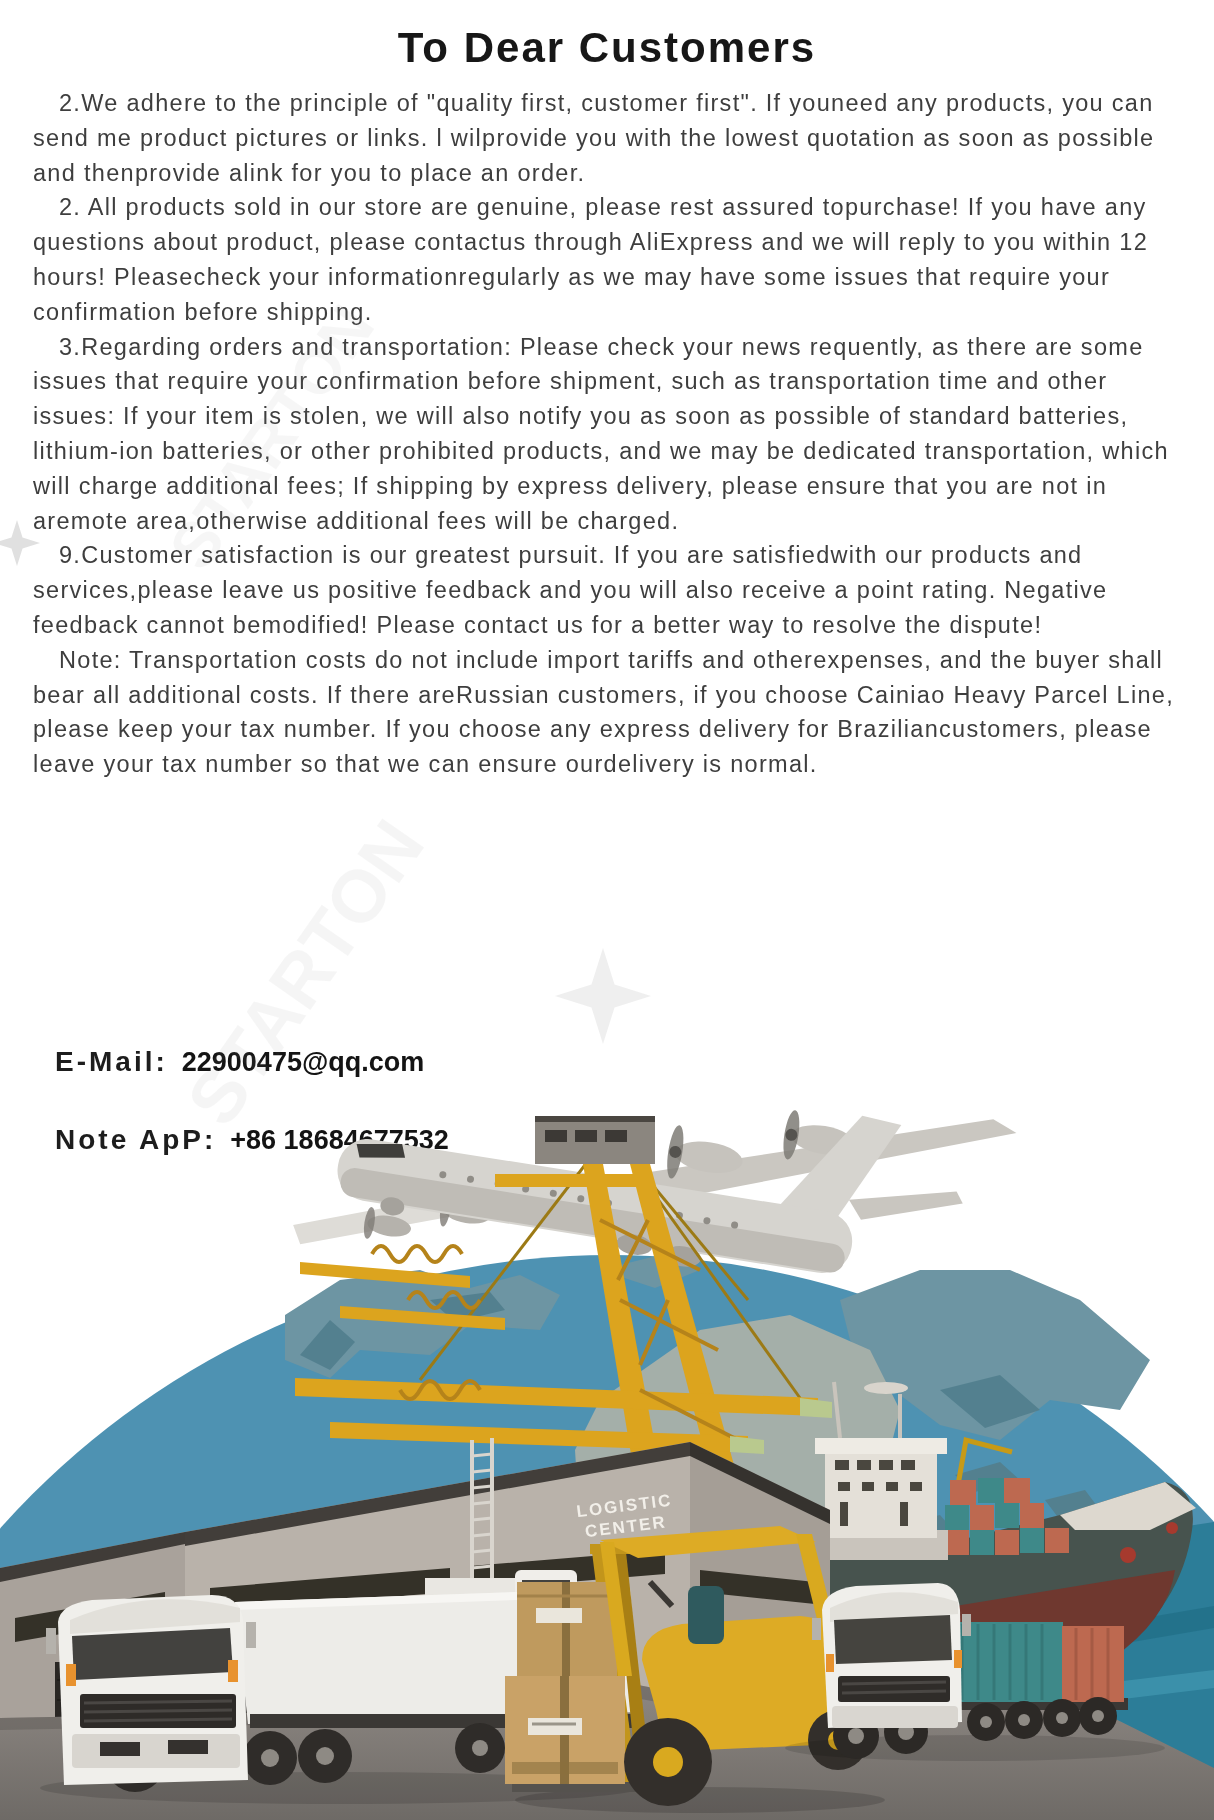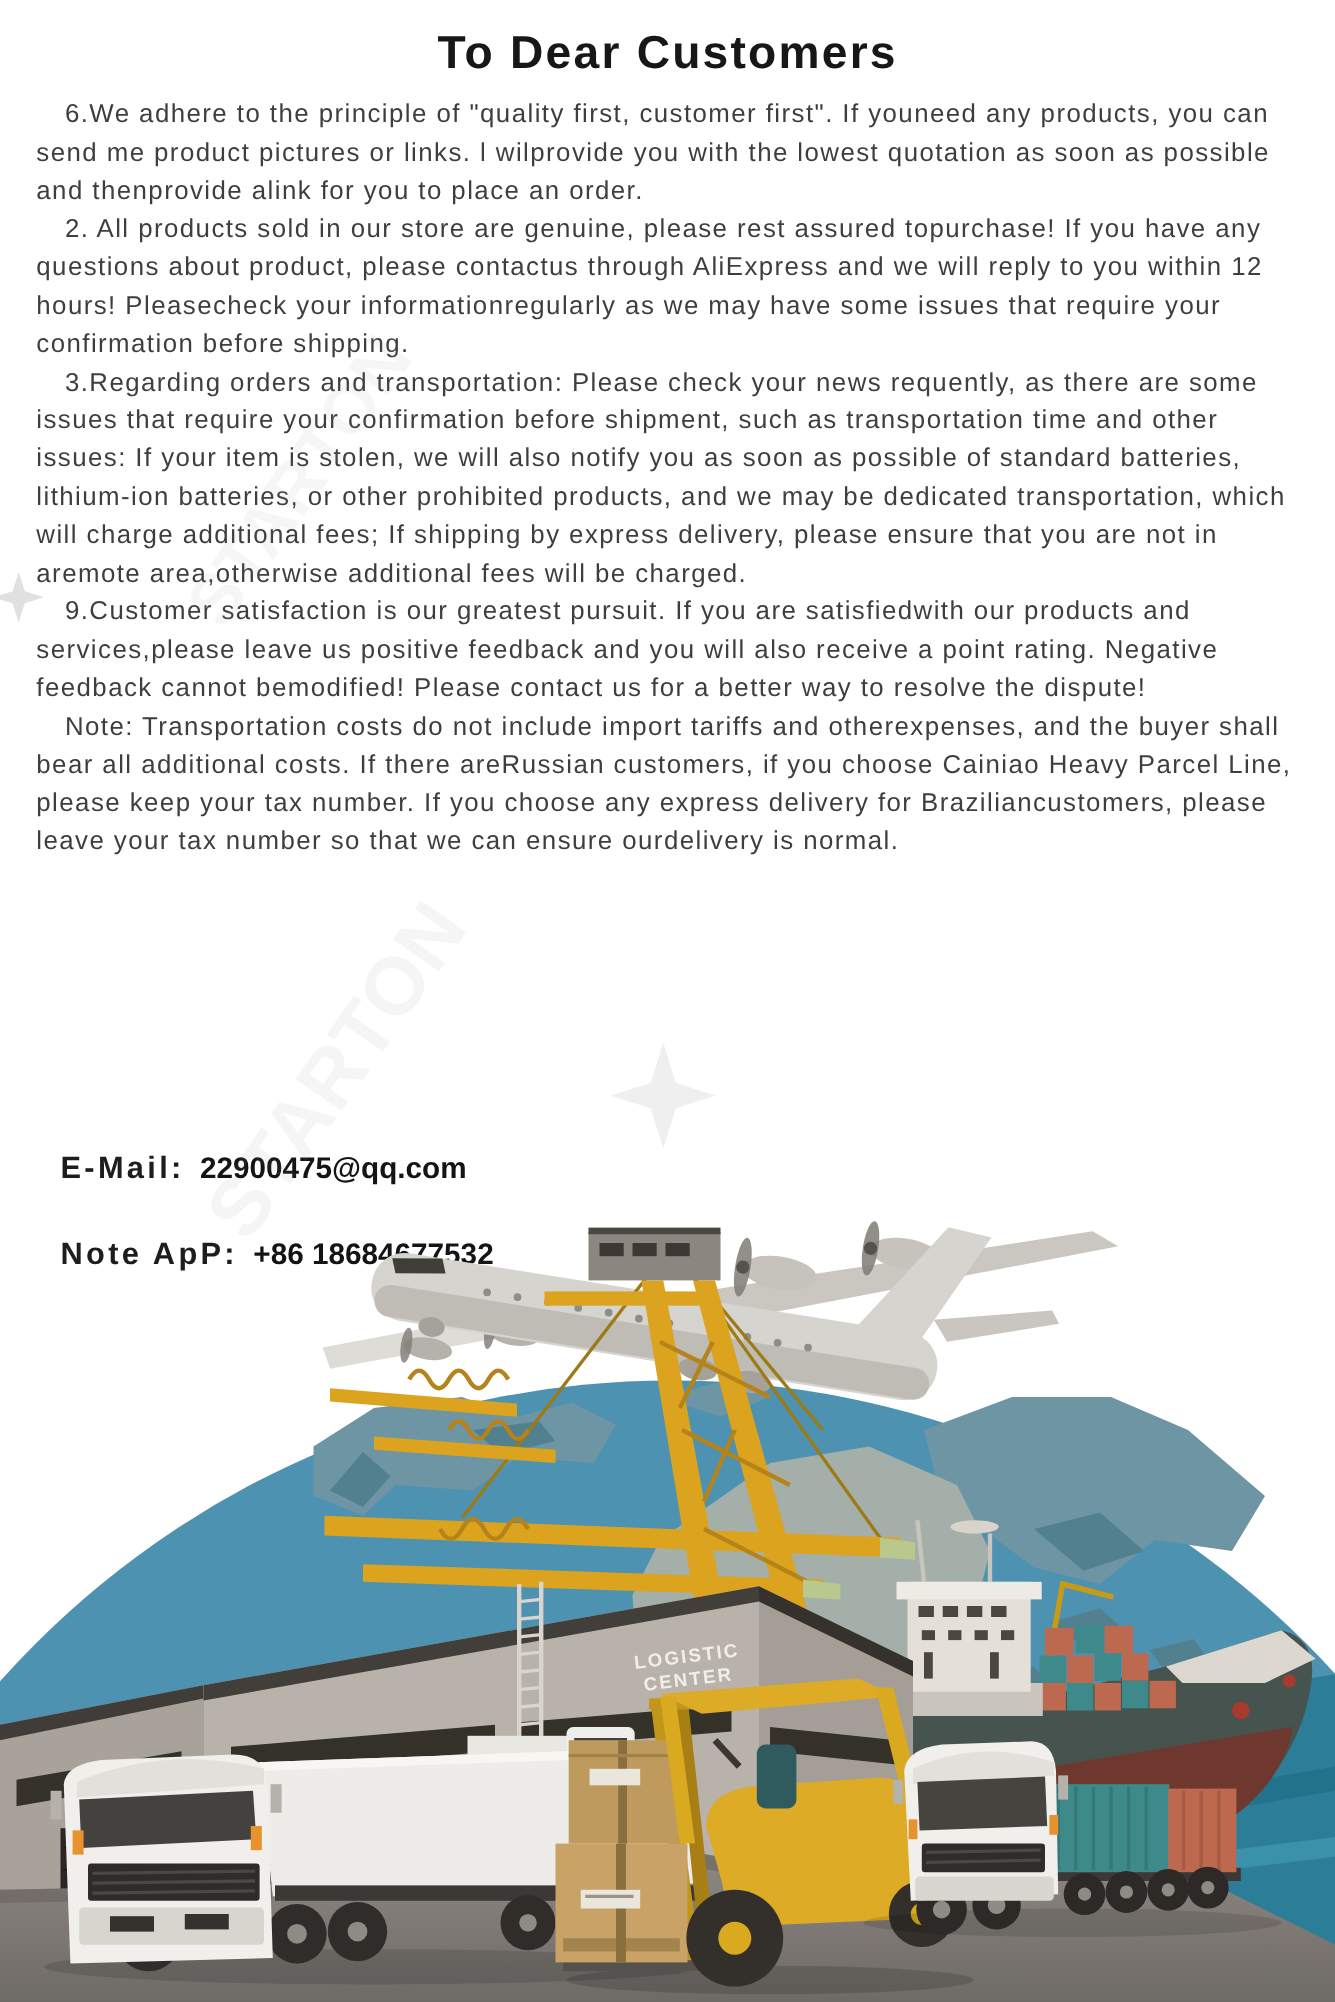--- a/index.html
+++ b/index.html
@@ -41,21 +41,21 @@
   .star2{left:555px;top:948px;width:96px;height:96px;opacity:0.28;}
 </style>
 </head>
 <body>
 
 <div class="page">
 
   <h1 class="title">To Dear Customers</h1>
 
   <div class="body-text">
-    <p>6.We adhere to the principle of "quality first, customer first". If youneed any products, you can send me product pictures or links. l wilprovide you with the lowest quotation as soon as possible and thenprovide alink for you to place an order.</p>
+    <p>2.We adhere to the principle of "quality first, customer first". If youneed any products, you can send me product pictures or links. l wilprovide you with the lowest quotation as soon as possible and thenprovide alink for you to place an order.</p>
     <p>2. All products sold in our store are genuine, please rest assured topurchase! If you have any questions about product, please contactus through AliExpress and we will reply to you within 12 hours! Pleasecheck your informationregularly as we may have some issues that require your confirmation before shipping.</p>
     <p>3.Regarding orders and transportation: Please check your news requently, as there are some issues that require your confirmation before shipment, such as transportation time and other issues: If your item is stolen, we will also notify you as soon as possible of standard batteries, lithium-ion batteries, or other prohibited products, and we may be dedicated transportation, which will charge additional fees;  If shipping by express delivery, please ensure that you are not in aremote area,otherwise additional fees will be charged.</p>
     <p>9.Customer satisfaction is our greatest pursuit. If you are satisfiedwith our products and services,please leave us positive feedback and you will also receive a point rating. Negative feedback cannot bemodified! Please contact us for a better way to resolve the dispute!</p>
     <p>Note: Transportation costs do not include import tariffs and otherexpenses, and the buyer shall bear all additional costs. If there areRussian customers, if you choose Cainiao Heavy Parcel Line, please keep your tax number. If you choose any express delivery for Braziliancustomers, please leave your tax number so that we can ensure ourdelivery is normal.</p>
   </div>
 
   <div class="contact contact-email">
     <span class="label">E-Mail:</span><span class="value">22900475@qq.com</span>
   </div>
   <div class="contact contact-whatsapp">

